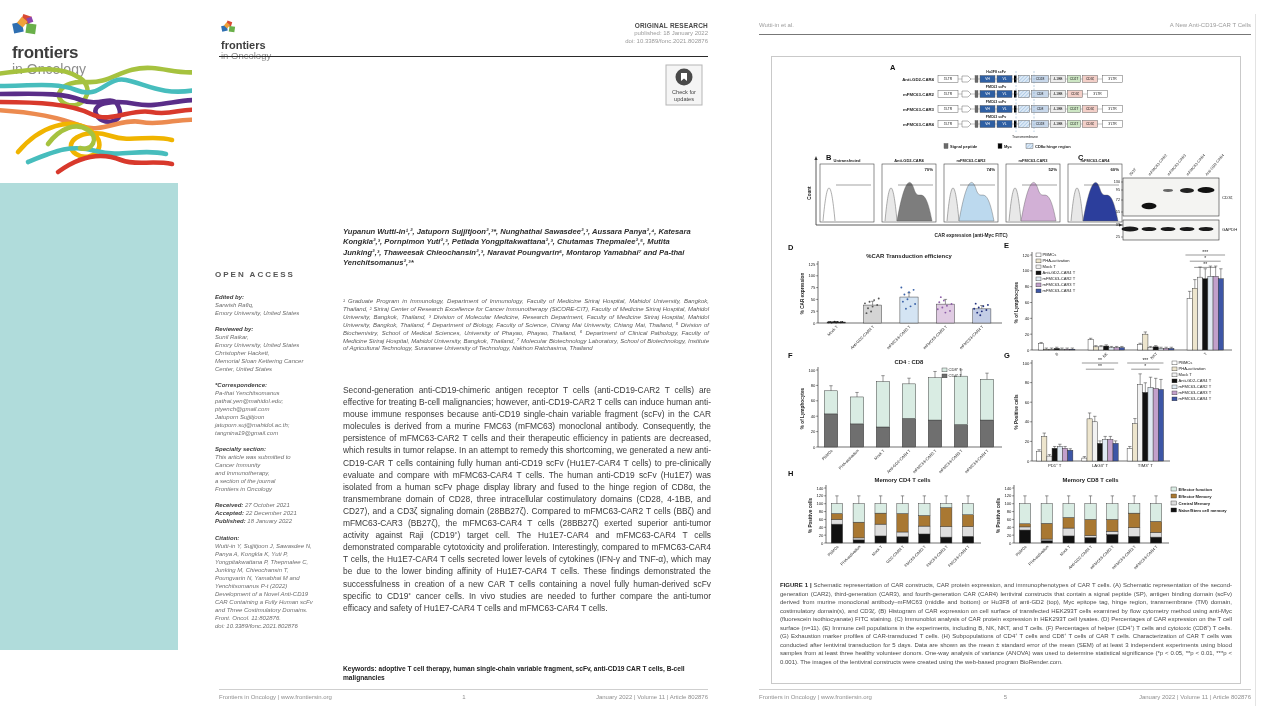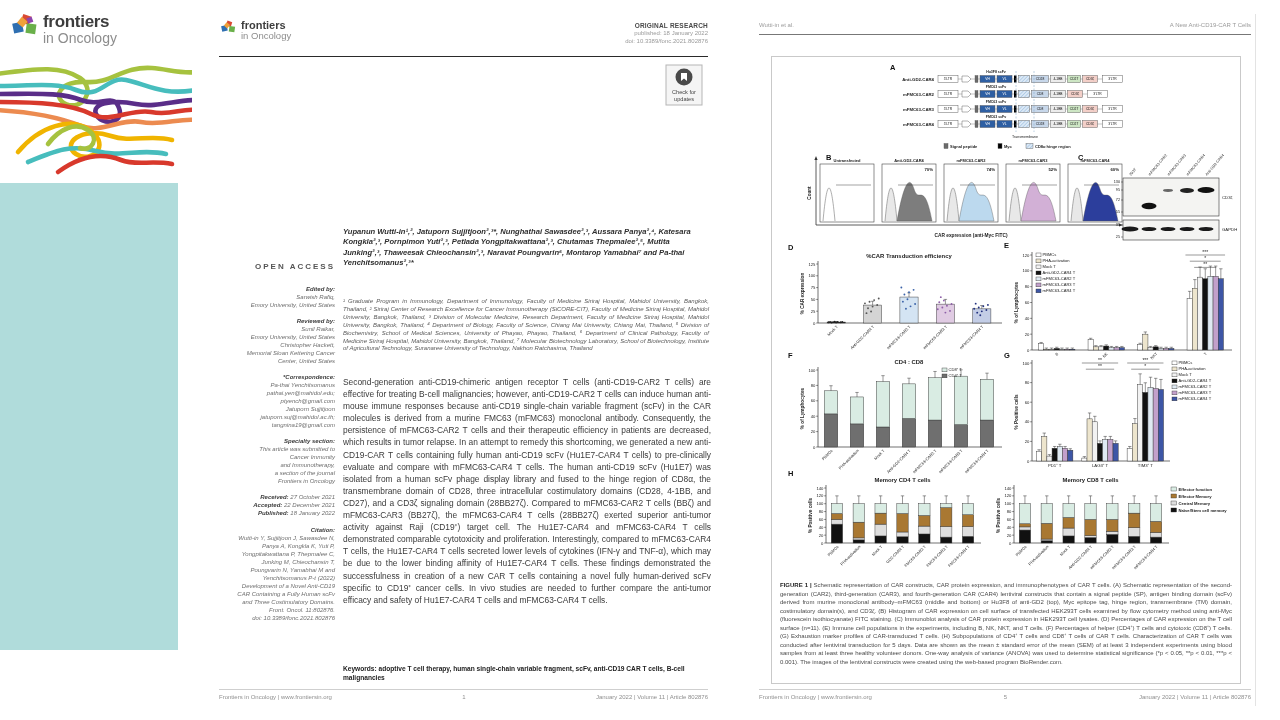--- a/index.html
+++ b/index.html
@@ -1,19 +1,19 @@
 <!DOCTYPE html>
 <html><head>
 <meta charset="utf-8">
 <style>
   html,body{margin:0;padding:0;background:#888;}
   .slide{position:relative;width:1280px;height:720px;background:#ffffff;overflow:hidden;
          font-family:"Liberation Sans",sans-serif;}
   
-  .logo-row{display:flex;align-items:flex-start;gap:5px;}
+  .logo-row{display:flex;align-items:flex-start;gap:5px;flex-direction:column;}
   .logo-big{position:absolute;left:12px;top:13px;}
   .lt1{font-weight:bold;color:#3d3d3d;font-size:17px;line-height:1;letter-spacing:-0.3px;}
   .lt2{color:#8d8d8d;font-size:14px;line-height:1.15;}
   .ribbons{position:absolute;left:0;top:56px;}
   .teal-rect{position:absolute;left:0;top:183px;width:178px;height:467px;background:#b0dcdb;}
   
   .page{position:absolute;top:14px;height:692px;background:#fff;}
   .page1{left:215px;width:497px;}
   .page2{left:755px;width:500px;border-right:1px solid #e3e3e3;}
   .p1-logo{position:absolute;left:6px;top:6px;}
@@ -23,25 +23,25 @@
   .k1{font-weight:bold;font-size:6.5px;color:#4a4a4a;letter-spacing:.2px;}
   .k2{font-size:6px;color:#9a9a9a;line-height:1.35;}
   .p1-rule{position:absolute;left:4px;right:4px;top:42px;border-top:1.5px solid #2a2a2a;}
   .badge{position:absolute;left:450px;top:50px;}
   .p1-title{position:absolute;left:128px;top:136px;width:366px;font-size:20.5px;font-weight:bold;
             color:#1e1e1e;line-height:1.16;letter-spacing:-0.2px;}
   .p1-authors{position:absolute;left:128px;top:213px;width:366px;font-size:7.6px;font-weight:bold;
               font-style:italic;color:#2e2e2e;line-height:1.35;}
   .p1-affils{position:absolute;left:128px;top:284px;width:366px;font-size:6px;font-style:italic;
              color:#5a5a5a;line-height:1.32;text-align:justify;}
-  .p1-abstract{position:absolute;left:128px;top:362px;width:368px;font-size:8.4px;color:#3a3a3a;
+  .p1-abstract{position:absolute;left:128px;top:370px;width:368px;font-size:8.4px;color:#3a3a3a;
                line-height:1.44;text-align:justify;}
   .p1-keywords{position:absolute;left:128px;top:650px;width:368px;font-size:6.6px;font-weight:bold;
                color:#222;line-height:1.4;}
-  .p1-sidebar{position:absolute;left:0;top:248px;width:120px;text-align:right;color:#6e6e6e;
+  .p1-sidebar{position:absolute;left:0;top:256px;width:120px;color:#6e6e6e;
               font-size:6px;font-style:italic;line-height:1.34;}
   .sb-oa{font-style:normal;font-weight:bold;font-size:8px;letter-spacing:2px;color:#555;margin-bottom:12px;}
   .sb-block{margin-bottom:8px;white-space:pre-line;}
   .sb-label{font-weight:bold;color:#3c3c3c;}
   .p-footer{position:absolute;left:4px;right:4px;bottom:6px;border-top:1px solid #cfcfcf;padding-top:4px;
             display:flex;justify-content:space-between;font-size:6px;color:#8f8f8f;}
   
   .p2-head{position:absolute;left:4px;right:4px;top:8px;display:flex;justify-content:space-between;
            font-size:6px;color:#9a9a9a;}
   .p2-rule{position:absolute;left:4px;right:4px;top:20px;border-top:1px solid #777;}

